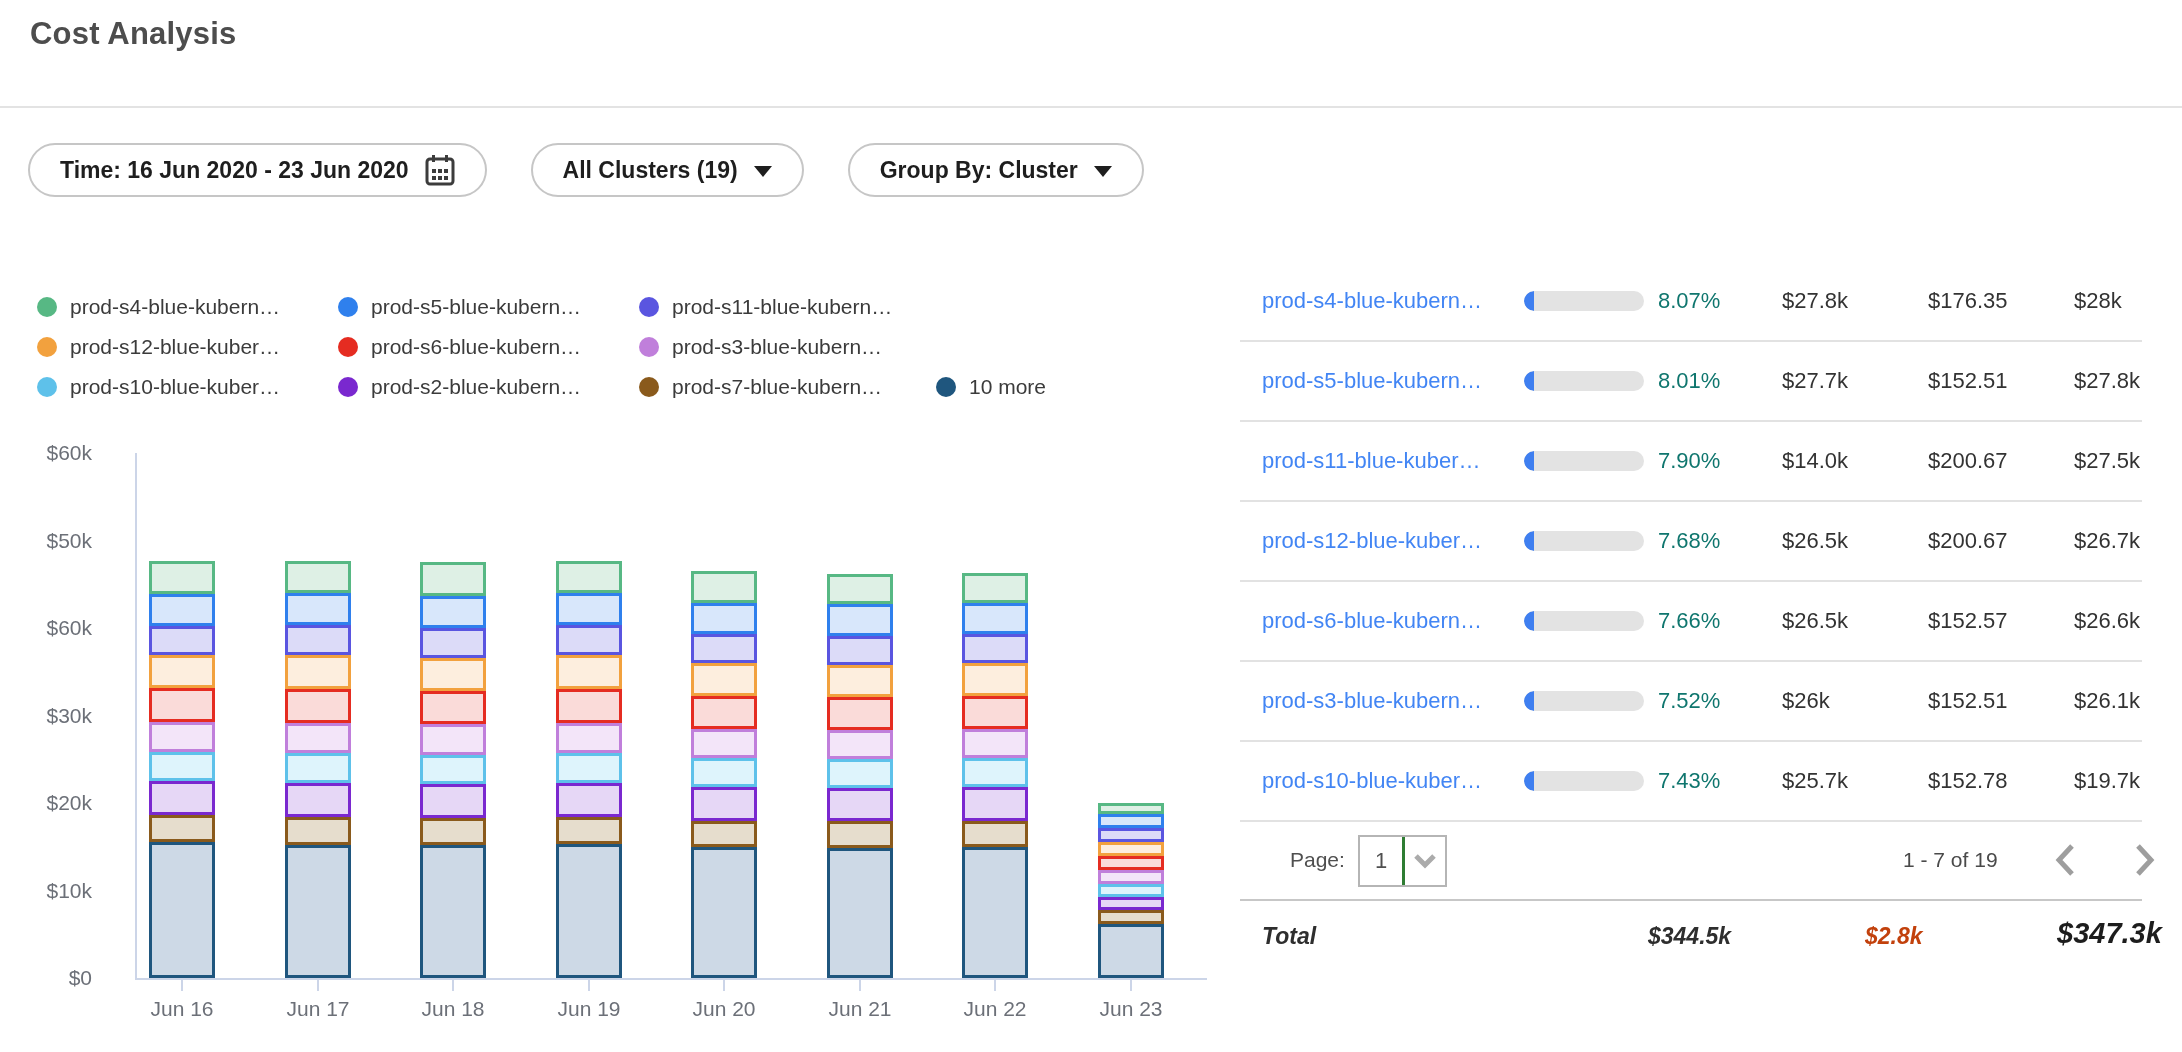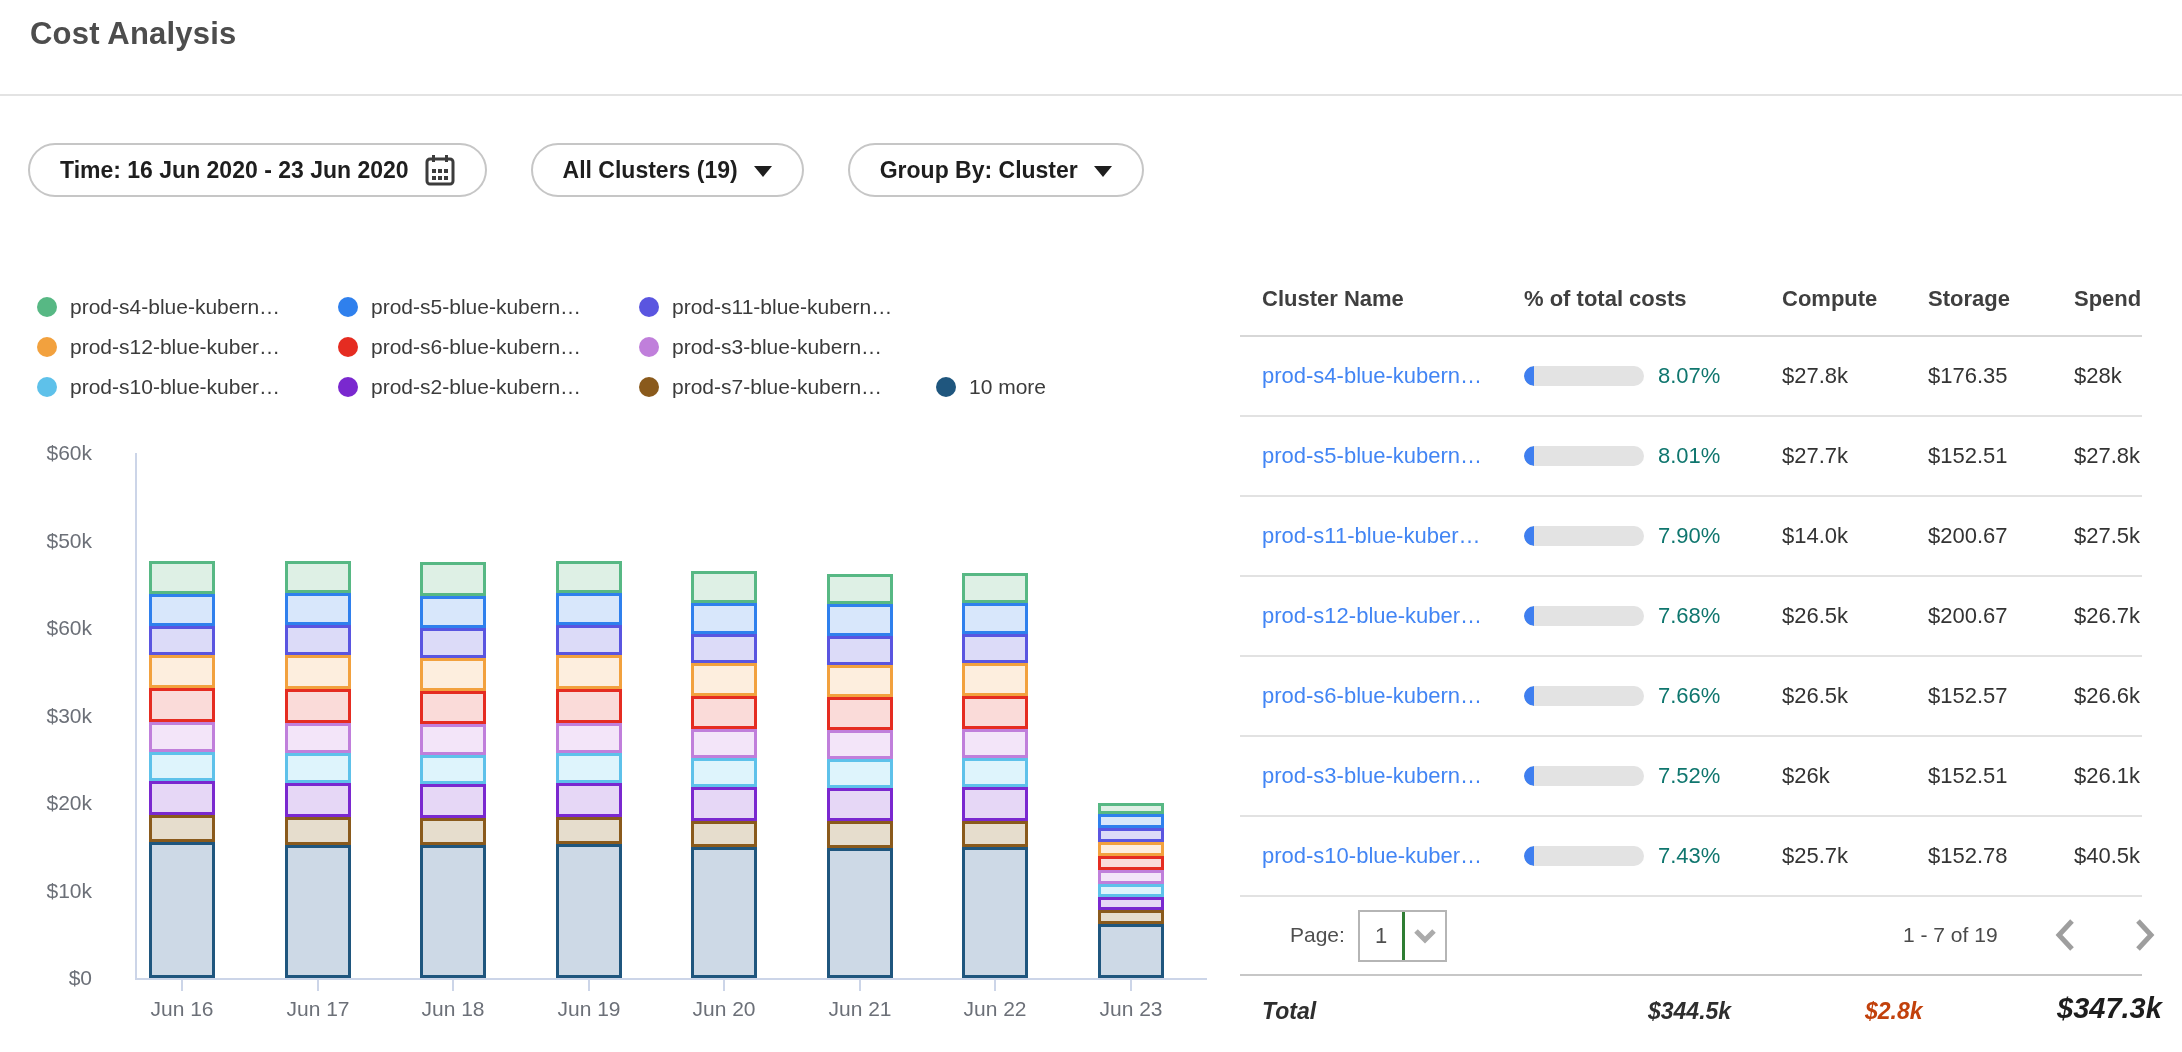--- a/index.html
+++ b/index.html
@@ -1,21 +1,21 @@
 <!DOCTYPE html>
 <html><head>
 <meta charset="utf-8">
 <style>
   * { box-sizing: border-box; margin: 0; padding: 0; }
   html,body { background:#fff; }
   body { font-family: "Liberation Sans", sans-serif; color:#333; }
   .app { position:relative; width:2182px; height:1052px; background:#fff; overflow:hidden; }
 
   
-  .page-header { position:absolute; left:0; top:0; width:2182px; height:96px; border-bottom:2px solid #e3e3e3; }
+  .page-header { position:absolute; left:0; top:0; width:2182px; height:108px; border-bottom:2px solid #e3e3e3; }
   .page-title { position:absolute; left:30px; top:16px; font-size:31px; font-weight:600; color:#4d4d4d; letter-spacing:.2px; }
 
   
   .filter-bar { position:absolute; left:28px; top:143px; display:flex; gap:44px; }
   .pill { display:inline-flex; align-items:center; gap:16px; height:54px; padding:0 30px; border:2px solid #c6c6c6; border-radius:28px; background:#fff; cursor:pointer; }
   .pill-label { font-size:23px; font-weight:700; color:#1e1e1e; white-space:nowrap; }
   .caret-down { width:0; height:0; border-left:9px solid transparent; border-right:9px solid transparent; border-top:11px solid #1e1e1e; margin-top:2px; }
 
   
   .legend { position:absolute; left:37px; top:295px; display:grid; grid-template-columns:301px 301px 297px auto; row-gap:16px; }
@@ -264,27 +264,20 @@
         <div class="bar-segment" style="height: 14px; background: rgb(253, 238, 222); border-color: rgb(242, 161, 62);"></div>
         <div class="bar-segment" style="height: 14px; background: rgb(220, 219, 248); border-color: rgb(90, 85, 224);"></div>
         <div class="bar-segment" style="height: 14.875px; background: rgb(216, 231, 251); border-color: rgb(47, 128, 237);"></div>
         <div class="bar-segment" style="height: 10.5px; background: rgb(222, 240, 229); border-color: rgb(87, 184, 132);"></div>
       </div>
       <div class="x-tick" style="left: 1130px;"></div>
       <div class="x-label" style="left: 1131px;">Jun 23</div>
     </div>
 
   <div class="table-pane">
-    <div class="t-grid t-header">
-      <div class="th">Cluster Name</div>
-      <div class="th">% of total costs</div>
-      <div class="th">Compute</div>
-      <div class="th">Storage</div>
-      <div class="th">Spend</div>
-    </div>
     <div id="table-body">
         <div class="t-grid t-row">
           <div class="cell"><a class="cluster-link" href="#">prod-s4-blue-kubern…</a></div>
           <div class="pct-cell">
             <div class="pbar-track">
               <div class="pbar-fill" style="width: 10px;"></div>
             </div>
             <span class="pct-text">8.07%</span>
           </div>
           <div class="cell">$27.8k</div>
@@ -354,21 +347,21 @@
         <div class="t-grid t-row">
           <div class="cell"><a class="cluster-link" href="#">prod-s10-blue-kuber…</a></div>
           <div class="pct-cell">
             <div class="pbar-track">
               <div class="pbar-fill" style="width: 10px;"></div>
             </div>
             <span class="pct-text">7.43%</span>
           </div>
           <div class="cell">$25.7k</div>
           <div class="cell">$152.78</div>
-          <div class="cell">$40.5k</div>
+          <div class="cell">$19.7k</div>
         </div>
       </div>
 
     <div class="pagination">
       <span class="page-label">Page:</span>
       <div class="page-select">
         <span class="page-select-value">1</span>
         <span class="page-select-divider"></span>
         <span class="page-select-chevron">
           <svg width="24" height="16" viewBox="0 0 24 16">

